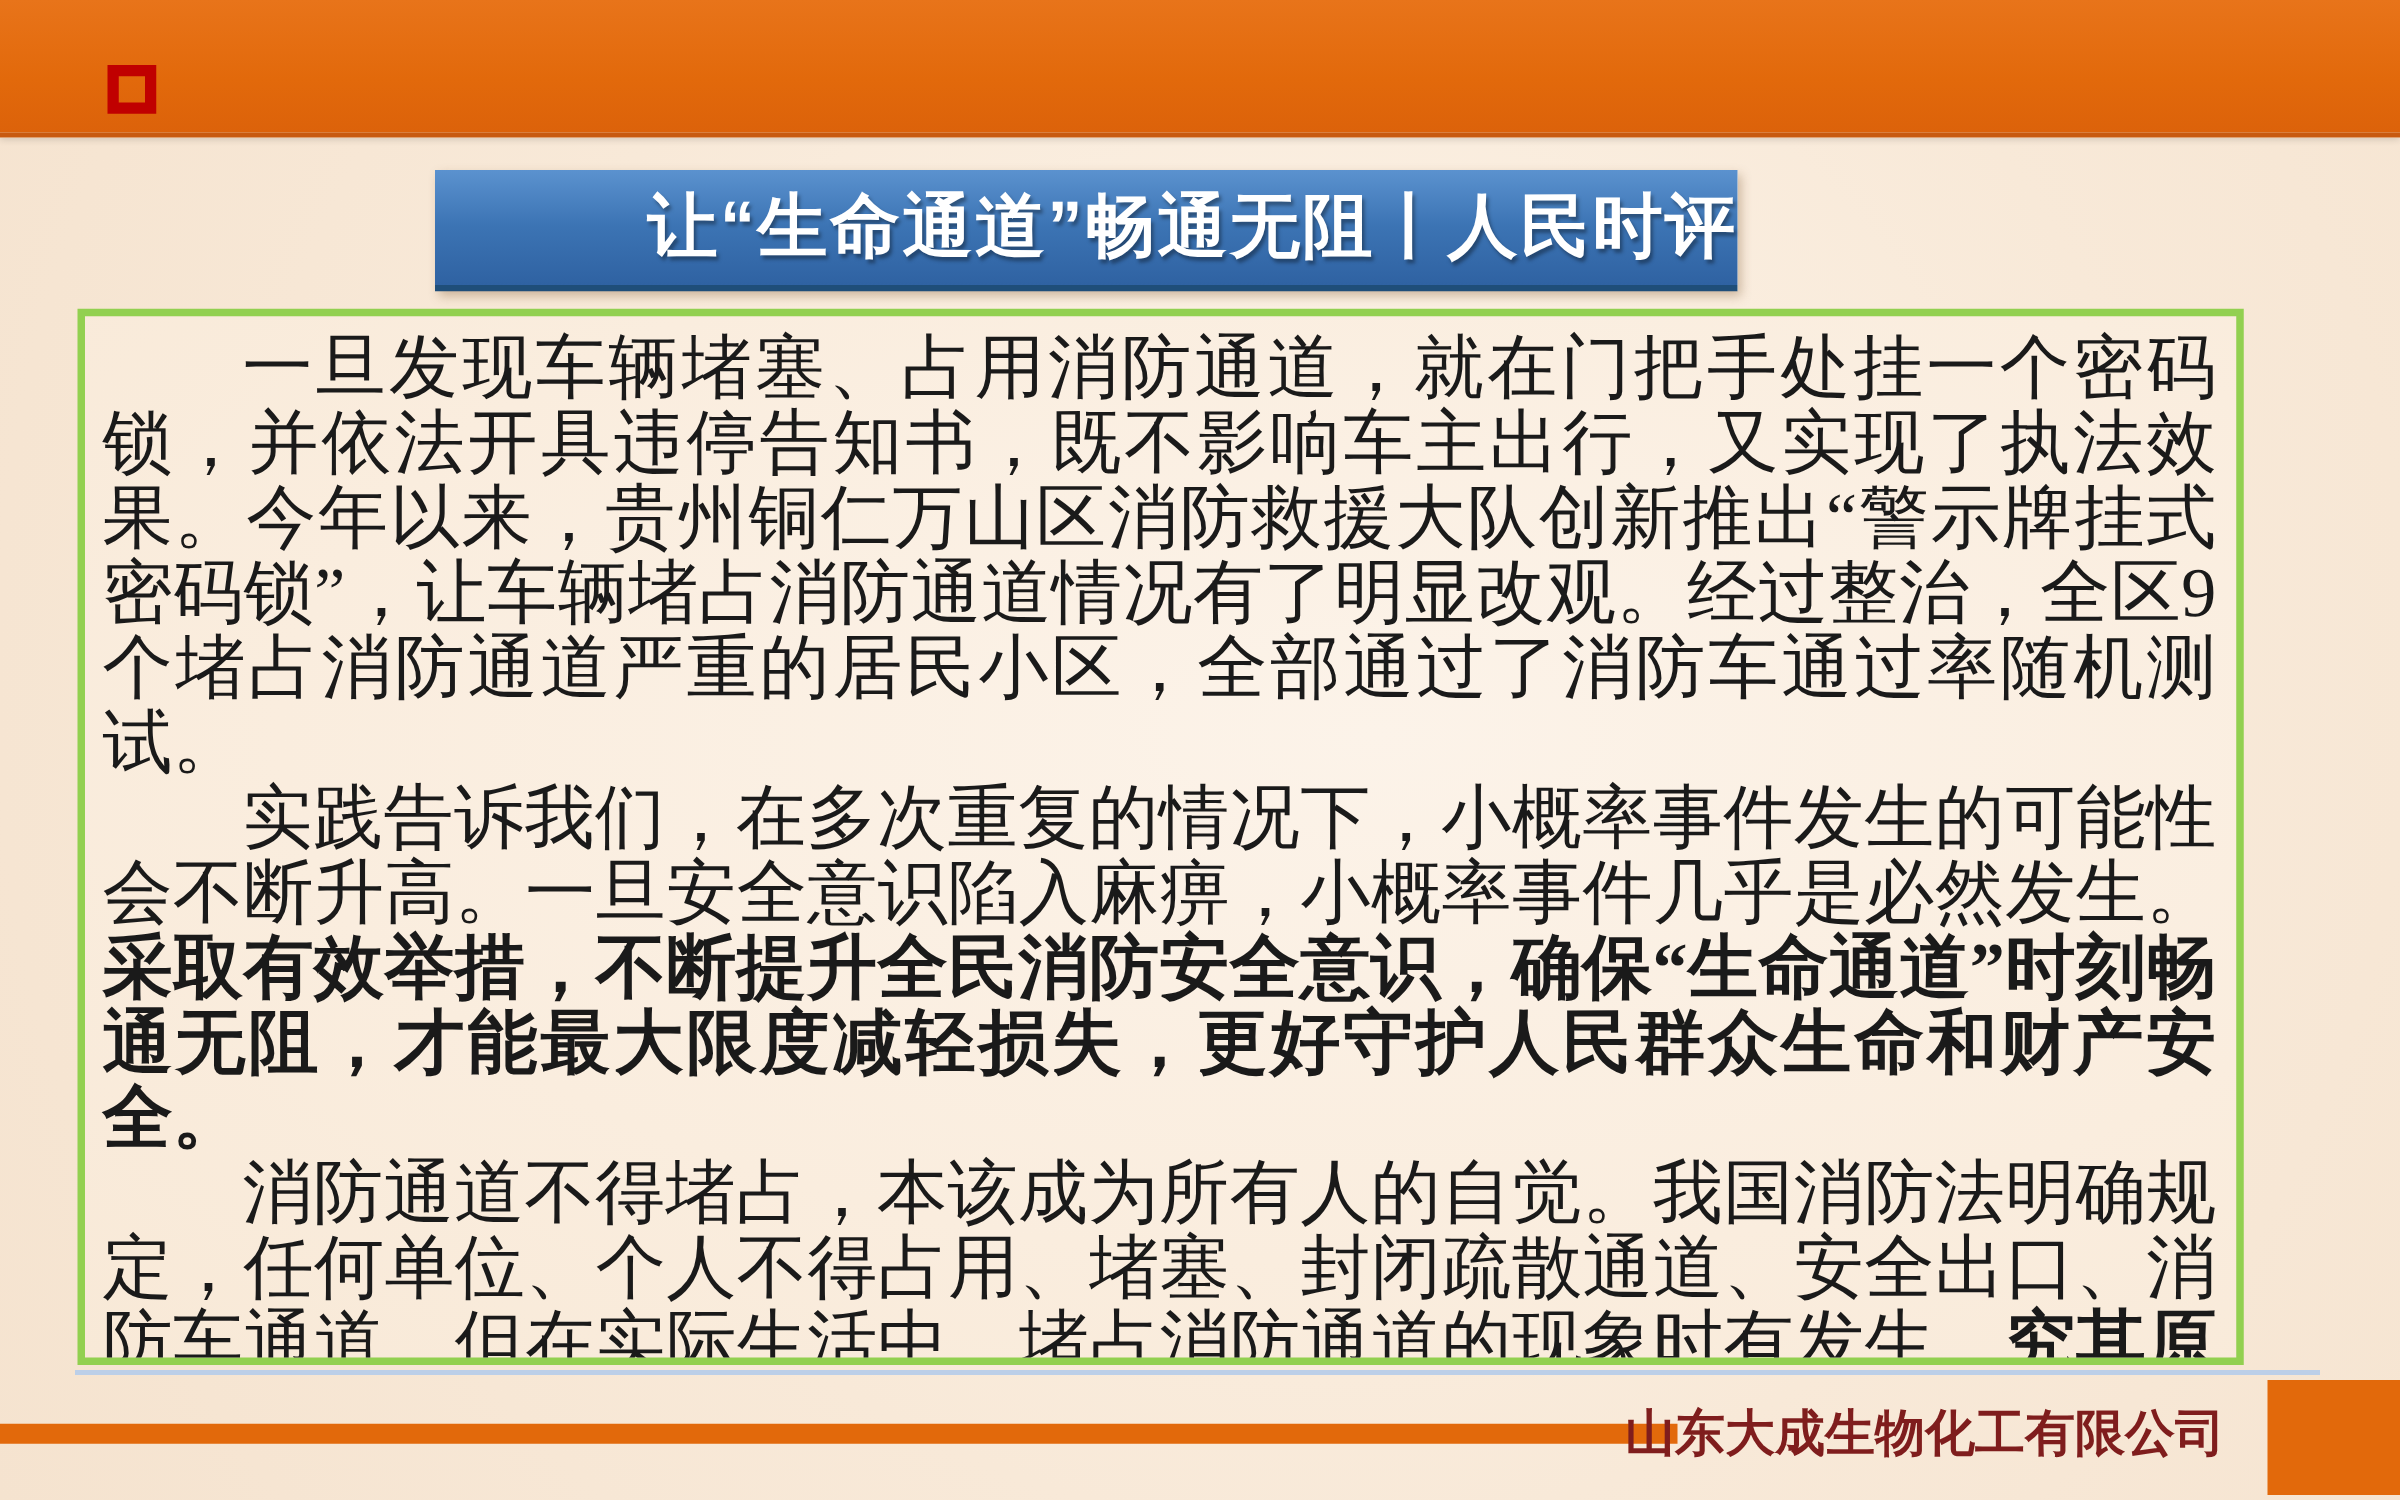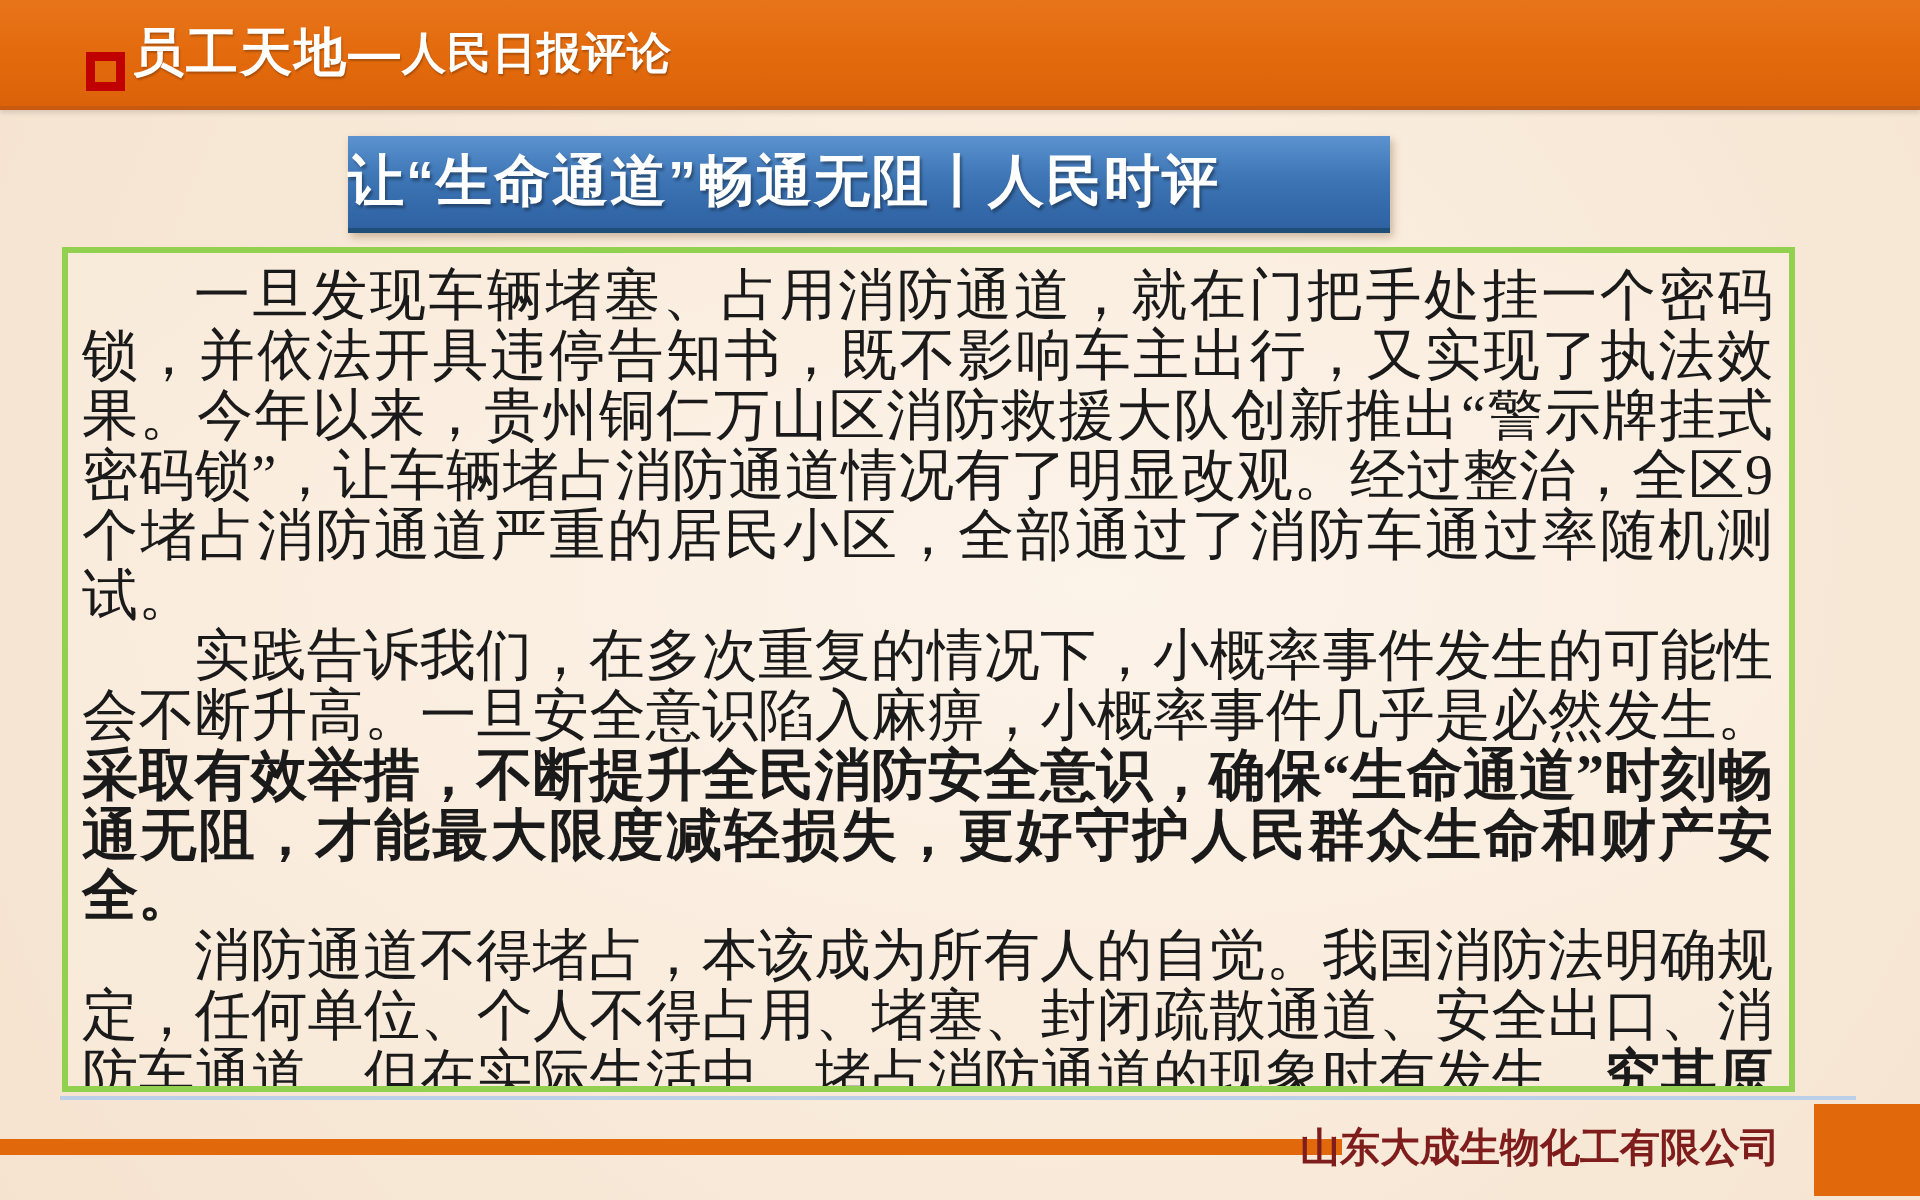--- a/index.html
+++ b/index.html
@@ -28,21 +28,21 @@
   }
   .topbar-title .t1{font-size:52px;letter-spacing:2px;}
   .topbar-title .t2{font-size:44px;letter-spacing:1px;}
 
   
   .banner{
     position:absolute;left:348px;top:136px;width:1042px;height:92px;
     background:linear-gradient(180deg,#5B92CF 0%, #3C74B4 48%, #2F62A2 100%);
     border-bottom:5px solid #1F4E79;
     box-shadow:3px 4px 8px rgba(120,80,40,0.35);
-    display:flex;align-items:center;justify-content:flex-start;
+    display:flex;align-items:center;justify-content:flex-end;
   }
   .banner span{
     color:#FFFFFF;font-size:56px;font-weight:bold;letter-spacing:2px;
     text-shadow:2px 3px 3px rgba(0,0,0,0.35);white-space:nowrap;
   }
 
   
   .article-box{
     position:absolute;left:62px;top:247px;width:1733px;height:845px;
     border:6px solid #92D050;box-sizing:border-box;
@@ -76,24 +76,20 @@
     background:#E2690B;
   }
 </style>
 </head>
 <body>
 
 <div class="slide">
 
   <header class="topbar">
     <span class="bullet"></span>
-    <h1 class="topbar-title">
-        <span class="t1">员工天地—</span>
-        <span class="t2">人民日报评论</span>
-      </h1>
   </header>
 
   <div class="banner">
     <span>让“生命通道”畅通无阻丨人民时评</span>
   </div>
 
   <div class="article-box">
     <p><span>一旦发现车辆堵塞、占用消防通道，就在门把手处挂一个密码锁，并依法开具违停告知书，既不影响车主出行，又实现了执法效果。今年以来，贵州铜仁万山区消防救援大队创新推出“警示牌挂式密码锁”，让车辆堵占消防通道情况有了明显改观。经过整治，全区9个堵占消防通道严重的居民小区，全部通过了消防车通过率随机测试。</span><span class="b"></span></p>
     <p><span>实践告诉我们，在多次重复的情况下，小概率事件发生的可能性会不断升高。一旦安全意识陷入麻痹，小概率事件几乎是必然发生。</span><span class="b">采取有效举措，不断提升全民消防安全意识，确保“生命通道”时刻畅通无阻，才能最大限度减轻损失，更好守护人民群众生命和财产安全。</span></p>
     <p><span>消防通道不得堵占，本该成为所有人的自觉。我国消防法明确规定，任何单位、个人不得占用、堵塞、封闭疏散通道、安全出口、消防车通道。但在实际生活中，堵占消防通道的现象时有发生。</span><span class="b">究其原因，除了停车位紧张，更关键的因素是应急安全意识淡薄，心存侥幸。</span></p>

